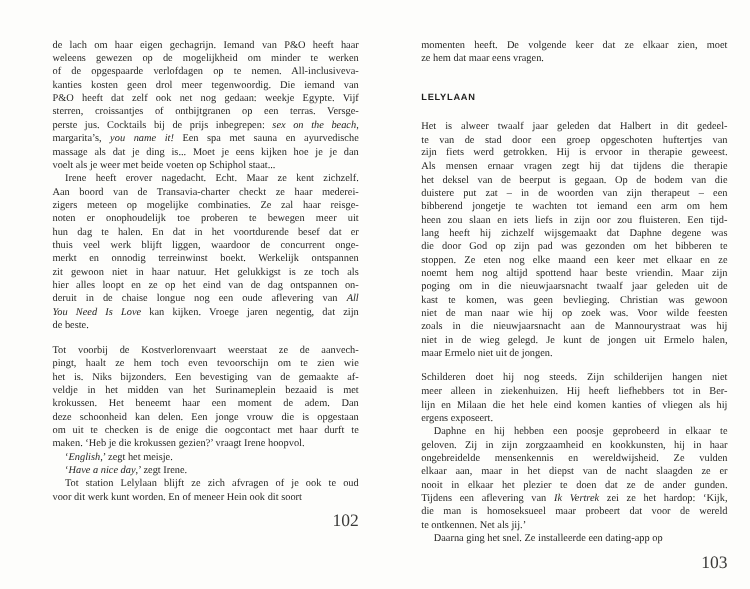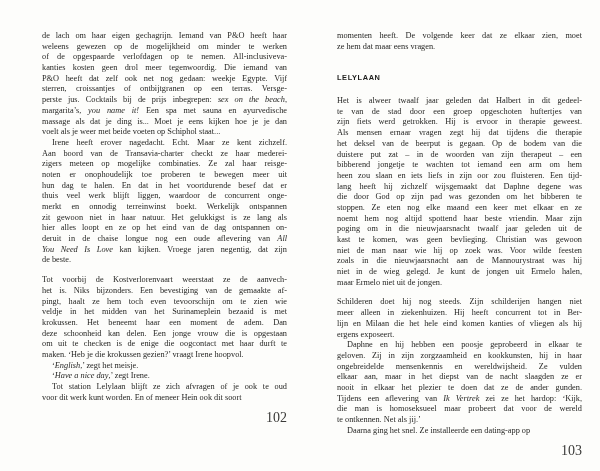--- a/index.html
+++ b/index.html
@@ -72,29 +72,29 @@
         <div class="line">margarita’s, <em>you name it!</em> Een spa met sauna en ayurvedische</div>
         <div class="line">massage als dat je ding is... Moet je eens kijken hoe je je dan</div>
         <div class="line last">voelt als je weer met beide voeten op Schiphol staat...</div>
         <div class="line indent">Irene heeft erover nagedacht. Echt. Maar ze kent zichzelf.</div>
         <div class="line">Aan boord van de Transavia-charter checkt ze haar mederei-</div>
         <div class="line">zigers meteen op mogelijke combinaties. Ze zal haar reisge-</div>
         <div class="line">noten er onophoudelijk toe proberen te bewegen meer uit</div>
         <div class="line">hun dag te halen. En dat in het voortdurende besef dat er</div>
         <div class="line">thuis veel werk blijft liggen, waardoor de concurrent onge-</div>
         <div class="line">merkt en onnodig terreinwinst boekt. Werkelijk ontspannen</div>
-        <div class="line">zit gewoon niet in haar natuur. Het gelukkigst is ze lang als</div>
+        <div class="line">zit gewoon niet in haar natuur. Het gelukkigst is ze toch als</div>
         <div class="line">hier alles loopt en ze op het eind van de dag ontspannen on-</div>
         <div class="line">deruit in de chaise longue nog een oude aflevering van <em>All</em></div>
         <div class="line"><em>You Need Is Love</em> kan kijken. Vroege jaren negentig, dat zijn</div>
         <div class="line last">de beste.</div>
         <div class="section-break"></div>
         <div class="line">Tot voorbij de Kostverlorenvaart weerstaat ze de aanvech-</div>
+        <div class="line">pingt, haalt ze hem toch even tevoorschijn om te zien wie</div>
         <div class="line">het is. Niks bijzonders. Een bevestiging van de gemaakte af-</div>
-        <div class="line">pingt, haalt ze hem toch even tevoorschijn om te zien wie</div>
         <div class="line">veldje in het midden van het Surinameplein bezaaid is met</div>
         <div class="line">krokussen. Het beneemt haar een moment de adem. Dan</div>
         <div class="line">deze schoonheid kan delen. Een jonge vrouw die is opgestaan</div>
         <div class="line">om uit te checken is de enige die oogcontact met haar durft te</div>
         <div class="line last">maken. ‘Heb je die krokussen gezien?’ vraagt Irene hoopvol.</div>
         <div class="line last indent">‘<em>English</em>,’ zegt het meisje.</div>
         <div class="line last indent">‘<em>Have a nice day</em>,’ zegt Irene.</div>
         <div class="line indent">Tot station Lelylaan blijft ze zich afvragen of je ook te oud</div>
         <div class="line last">voor dit werk kunt worden. En of meneer Hein ook dit soort</div>
       </div>
@@ -119,21 +119,21 @@
         <div class="line">stoppen. Ze eten nog elke maand een keer met elkaar en ze</div>
         <div class="line">noemt hem nog altijd spottend haar beste vriendin. Maar zijn</div>
         <div class="line">poging om in die nieuwjaarsnacht twaalf jaar geleden uit de</div>
         <div class="line">kast te komen, was geen bevlieging. Christian was gewoon</div>
         <div class="line">niet de man naar wie hij op zoek was. Voor wilde feesten</div>
         <div class="line">zoals in die nieuwjaarsnacht aan de Mannourystraat was hij</div>
         <div class="line">niet in de wieg gelegd. Je kunt de jongen uit Ermelo halen,</div>
         <div class="line last">maar Ermelo niet uit de jongen.</div>
         <div class="section-break"></div>
         <div class="line">Schilderen doet hij nog steeds. Zijn schilderijen hangen niet</div>
-        <div class="line">meer alleen in ziekenhuizen. Hij heeft concurrent tot in Ber-</div>
+        <div class="line">meer alleen in ziekenhuizen. Hij heeft liefhebbers tot in Ber-</div>
         <div class="line">lijn en Milaan die het hele eind komen kanties of vliegen als hij</div>
         <div class="line last">ergens exposeert.</div>
         <div class="line indent">Daphne en hij hebben een poosje geprobeerd in elkaar te</div>
         <div class="line">geloven. Zij in zijn zorgzaamheid en kookkunsten, hij in haar</div>
         <div class="line">ongebreidelde mensenkennis en wereldwijsheid. Ze vulden</div>
         <div class="line">elkaar aan, maar in het diepst van de nacht slaagden ze er</div>
         <div class="line">nooit in elkaar het plezier te doen dat ze de ander gunden.</div>
         <div class="line">Tijdens een aflevering van <em>Ik Vertrek</em> zei ze het hardop: ‘Kijk,</div>
         <div class="line">die man is homoseksueel maar probeert dat voor de wereld</div>
         <div class="line last">te ontkennen. Net als jij.’</div>

